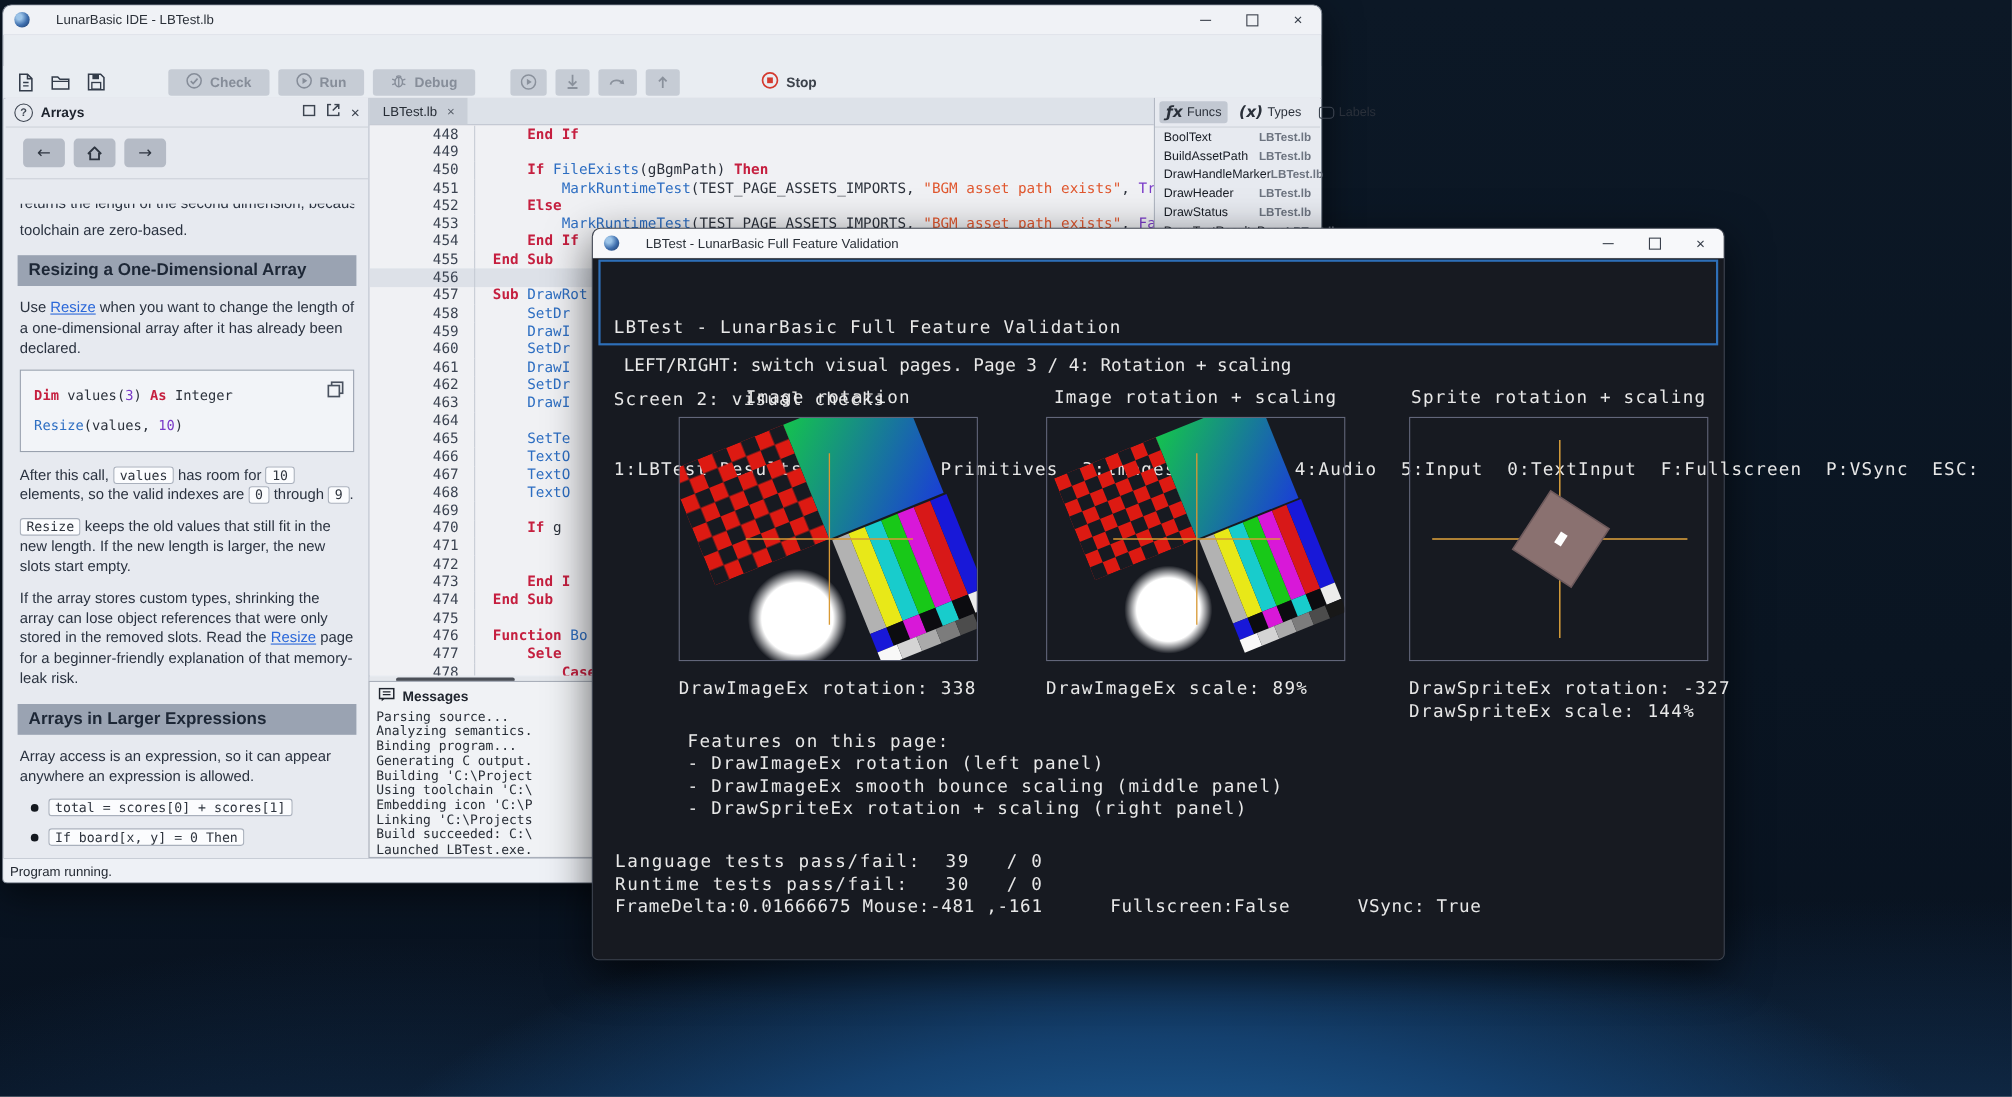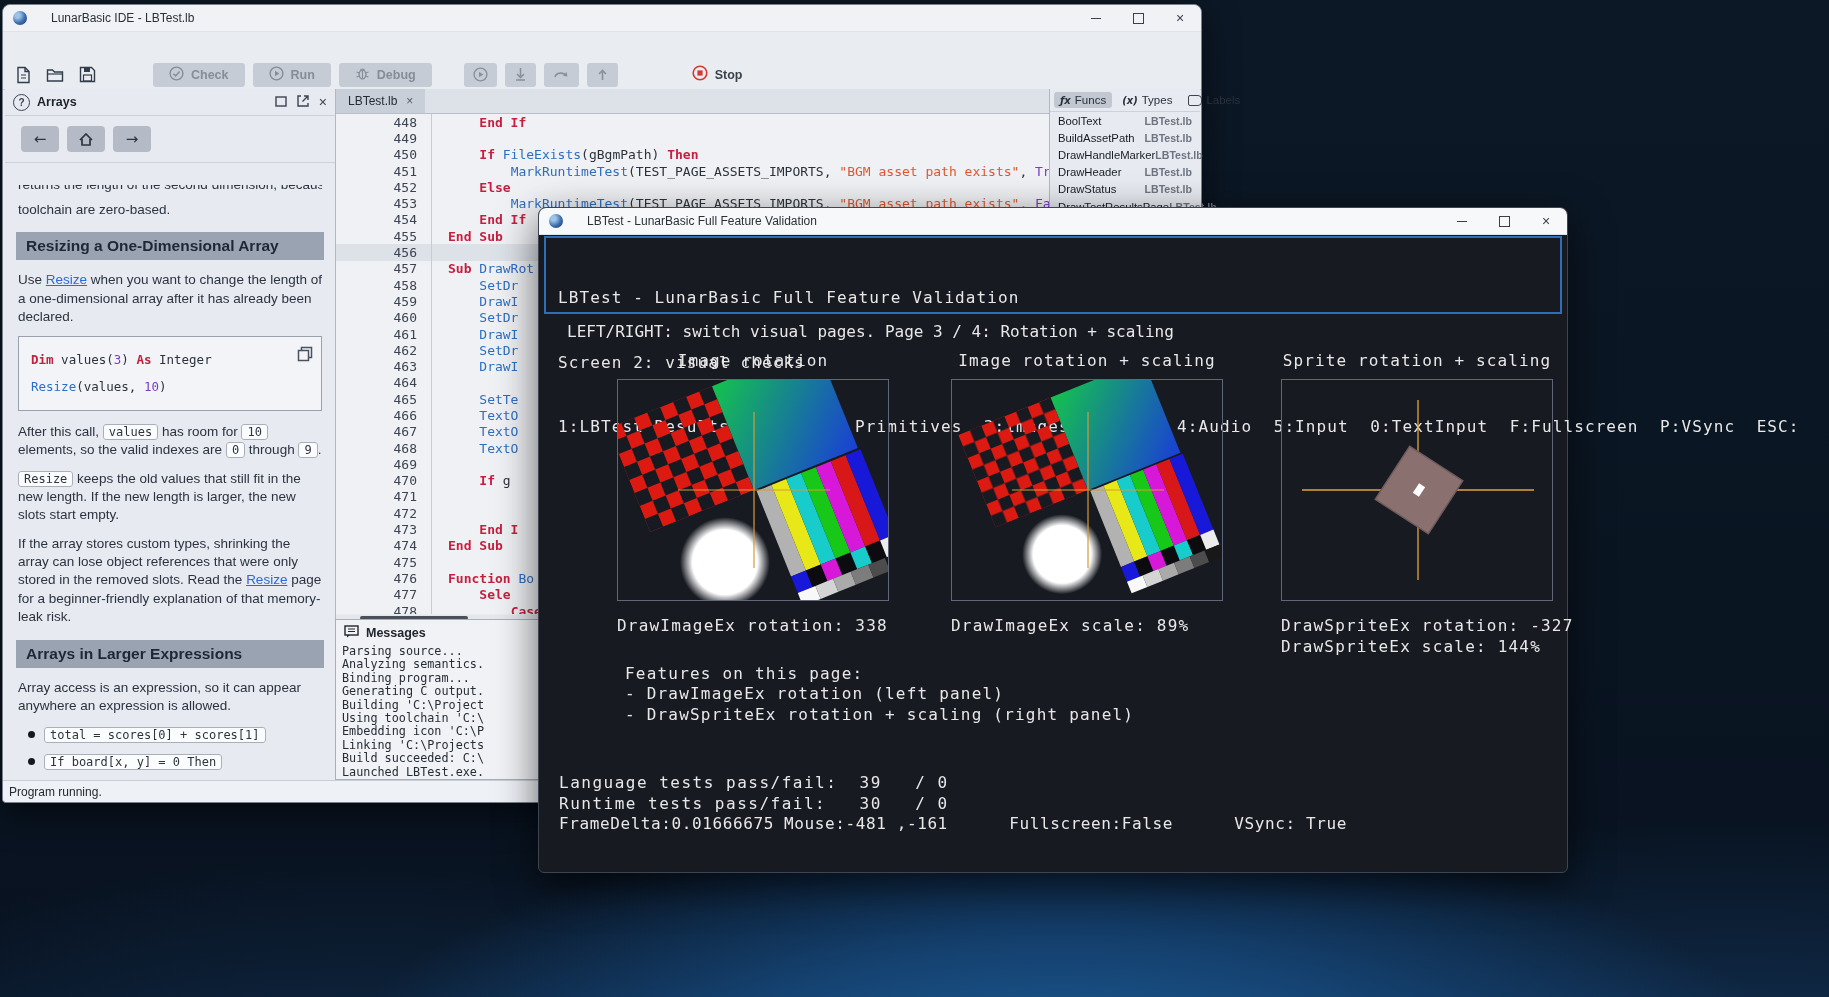--- a/index.html
+++ b/index.html
@@ -66,21 +66,21 @@
   .lnum{width:96px;text-align:right;padding-right:14px;color:#3c4452;flex:0 0 auto;border-right:1px solid #c6cbd4;height:100%;
         display:flex;align-items:center;justify-content:flex-end;box-sizing:border-box;}
   .lcode{padding-left:16px;}
   #hscroll{position:absolute;left:333px;top:610px;width:713px;height:6px;background:#e4e7ec;}
   #hscroll .thumb{position:absolute;left:24px;top:1px;width:108px;height:4px;background:#4c5058;border-radius:2px;}
   
   #funcs-panel{position:absolute;left:1046px;top:84px;width:150px;bottom:22px;background:#e7eaf0;border-left:1px solid #b2b8c3;}
   .ftabs{display:flex;align-items:center;gap:4px;padding:3px 4px;border-bottom:1px solid #cdd2da;}
   .ftab{display:flex;align-items:center;gap:4px;font-size:11.5px;color:#2a303a;padding:2px 6px;border-radius:3px;}
   .ftab.sel{background:#c2c8d2;}
-  .ftab .fico{font-family:"DejaVu Sans",sans-serif;font-style:italic;font-weight:bold;font-size:10px;}
+  .ftab .fico{font-family:"DejaVu Sans",sans-serif;font-style:italic;font-weight:bold;font-size:14px;}
   .tagico{width:12px;height:9px;border:1.4px solid #3c4450;border-radius:2px 4px 4px 2px;}
   .frow{display:flex;justify-content:space-between;align-items:center;height:17.2px;padding:0 8px;}
   .frow .fname{font-size:11.3px;color:#171c24;}
   .frow .ffile{font-size:10.6px;font-weight:bold;color:#6d7480;}
   
   #messages-panel{position:absolute;left:332px;top:614px;width:712px;bottom:22px;background:#f0f2f5;border:1px solid #a9afba;box-sizing:border-box;}
   .mhead{display:flex;align-items:center;gap:7px;padding:5px 8px 2px 8px;}
   .mhead span{font-size:12.5px;font-weight:bold;color:#20252e;}
   #msg-lines{padding:2px 6px;font-family:"DejaVu Sans Mono",monospace;font-size:11.8px;line-height:13.4px;color:#272d36;white-space:pre;}
   #statusbar{position:absolute;left:0;right:0;bottom:0;height:21px;background:#eef1f6;border-top:1px solid #c8cdd6;
@@ -455,18 +455,18 @@
             <rect x="-2.5" y="-4" width="5" height="8" fill="#ffffff"></rect>
           </g>
         </svg>
       </div>
 
       <div class="pcap" style="left:78px;top:382px;">DrawImageEx rotation: 338</div>
       <div class="pcap" style="left:412px;top:382px;">DrawImageEx scale: 89%</div>
       <div class="pcap" style="left:742px;top:382px;">DrawSpriteEx rotation: -327</div>
       <div class="pcap" style="left:742px;top:403px;">DrawSpriteEx scale: 144%</div>
 
-      <div id="features"><div>Features on this page:</div><div>- DrawImageEx rotation (left panel)</div><div>- DrawSpriteEx rotation + scaling (right panel)</div></div>
+      <div id="features"><div>Features on this page:</div><div>- DrawImageEx rotation (left panel)</div><div>- DrawImageEx smooth bounce scaling (middle panel)</div><div>- DrawSpriteEx rotation + scaling (right panel)</div></div>
       <div id="results"><div>Language tests pass/fail:  39   / 0</div><div>Runtime tests pass/fail:   30   / 0</div></div>
       <div id="lbfooter">FrameDelta:0.01666675 Mouse:-481 ,-161      Fullscreen:False      VSync: True</div>
     </div>
   </div>
 </div>
 
 </body></html>

